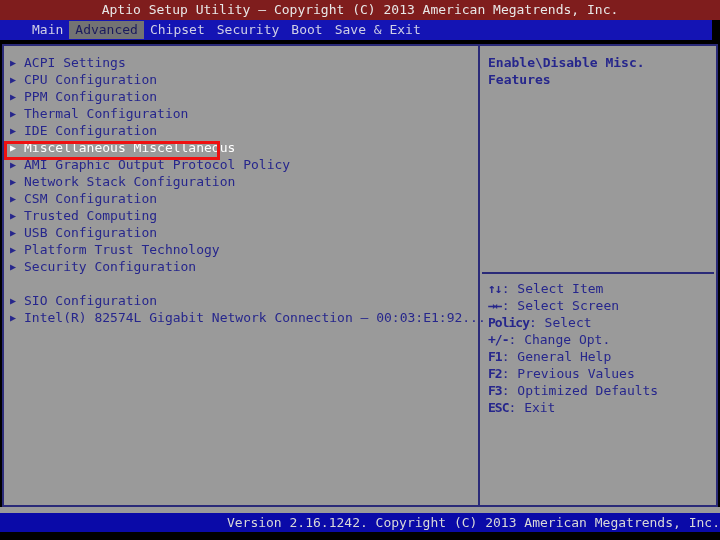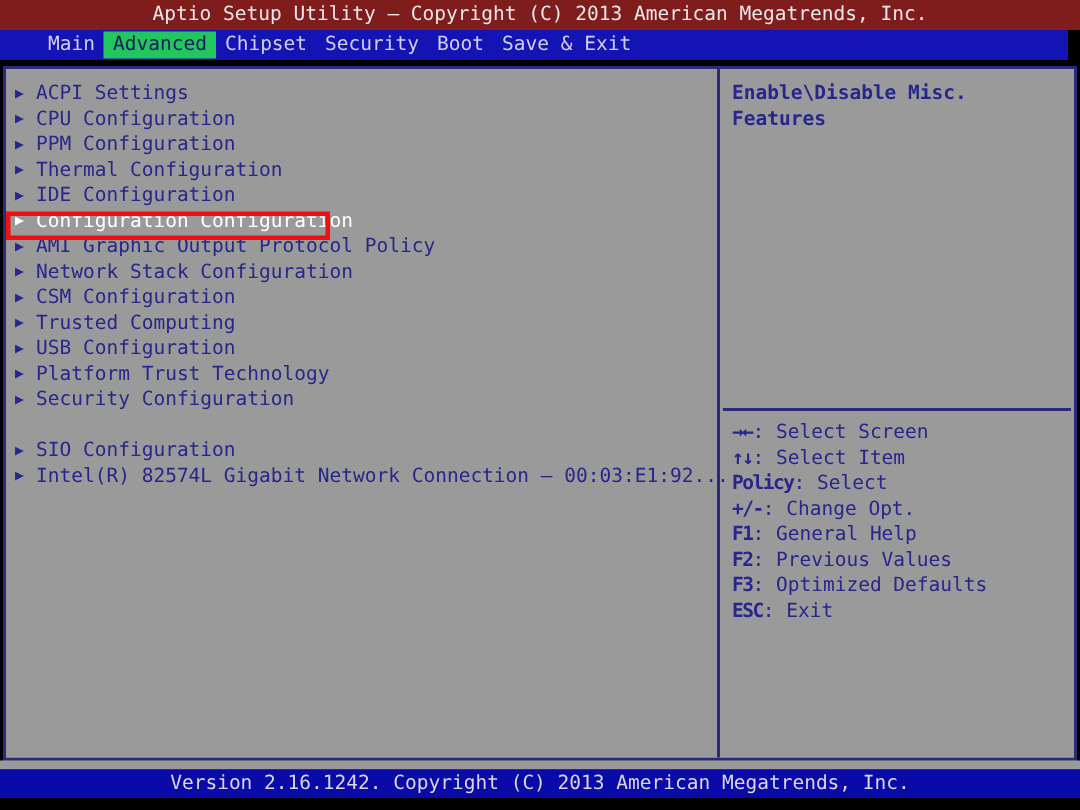--- a/index.html
+++ b/index.html
@@ -48,21 +48,21 @@
   .tab {
     font-size: 13px;
     line-height: 18px;
     color: #cfcfe6;
     padding: 0 6px;
     white-space: pre;
     height: 18px;
     display: inline-block;
   }
   .tab.active {
-    background: #22c55e;
+    background: #737373;
     color: #1a1a5e;
   }
 
   
   #frame {
     position: absolute;
     left: 2px;
     top: 44px;
     width: 716px;
     height: 463px;
@@ -191,21 +191,21 @@
   #footer {
     position: absolute;
     left: 0;
     top: 513px;
     width: 720px;
     height: 19px;
     background: #0a0aa8;
     color: #d8d8d8;
     font-size: 13px;
     line-height: 19px;
-    text-align: center;
+    text-align: right;
     white-space: pre;
   }
 </style>
 </head>
 <body>
 
 <div id="screen">
 
   <div id="titlebar">Aptio Setup Utility – Copyright (C) 2013 American Megatrends, Inc.</div>
 
@@ -221,42 +221,42 @@
   <div id="frame">
     <div id="frame-inner">
 
       <div id="leftpanel">
 
         <div class="menu-row"><span class="arrow">▶</span><span class="label">ACPI Settings</span></div>
           <div class="menu-row"><span class="arrow">▶</span><span class="label">CPU Configuration</span></div>
           <div class="menu-row"><span class="arrow">▶</span><span class="label">PPM Configuration</span></div>
           <div class="menu-row"><span class="arrow">▶</span><span class="label">Thermal Configuration</span></div>
           <div class="menu-row"><span class="arrow">▶</span><span class="label">IDE Configuration</span></div>
-          <div class="menu-row selected"><span class="arrow">▶</span><span class="label">Configuration Configuration</span></div>
+          <div class="menu-row selected"><span class="arrow">▶</span><span class="label">Miscellaneous Miscellaneous</span></div>
           <div class="menu-row"><span class="arrow">▶</span><span class="label">AMI Graphic Output Protocol Policy</span></div>
           <div class="menu-row"><span class="arrow">▶</span><span class="label">Network Stack Configuration</span></div>
           <div class="menu-row"><span class="arrow">▶</span><span class="label">CSM Configuration</span></div>
           <div class="menu-row"><span class="arrow">▶</span><span class="label">Trusted Computing</span></div>
           <div class="menu-row"><span class="arrow">▶</span><span class="label">USB Configuration</span></div>
           <div class="menu-row"><span class="arrow">▶</span><span class="label">Platform Trust Technology</span></div>
           <div class="menu-row"><span class="arrow">▶</span><span class="label">Security Configuration</span></div>
           <div class="menu-row spacer"></div>
           <div class="menu-row"><span class="arrow">▶</span><span class="label">SIO Configuration</span></div>
           <div class="menu-row"><span class="arrow">▶</span><span class="label">Intel(R) 82574L Gigabit Network Connection – 00:03:E1:92...</span></div>
           <div id="redbox"></div>
       </div>
 
       <div id="divider"></div>
 
       <div id="rightpanel">
         <div id="help-text">Enable\Disable Misc. Features</div>
         <div id="hsep"></div>
         <div id="legend">
+            <div class="legend-row"><span class="keys">↑↓</span><span class="desc">: Select Item</span></div>
             <div class="legend-row"><span class="keys">→←</span><span class="desc">: Select Screen</span></div>
-            <div class="legend-row"><span class="keys">↑↓</span><span class="desc">: Select Item</span></div>
             <div class="legend-row"><span class="keys">Policy</span><span class="desc">: Select</span></div>
             <div class="legend-row"><span class="keys">+/-</span><span class="desc">: Change Opt.</span></div>
             <div class="legend-row"><span class="keys">F1</span><span class="desc">: General Help</span></div>
             <div class="legend-row"><span class="keys">F2</span><span class="desc">: Previous Values</span></div>
             <div class="legend-row"><span class="keys">F3</span><span class="desc">: Optimized Defaults</span></div>
             <div class="legend-row"><span class="keys">ESC</span><span class="desc">: Exit</span></div>
           </div>
       </div>
 
     </div>

